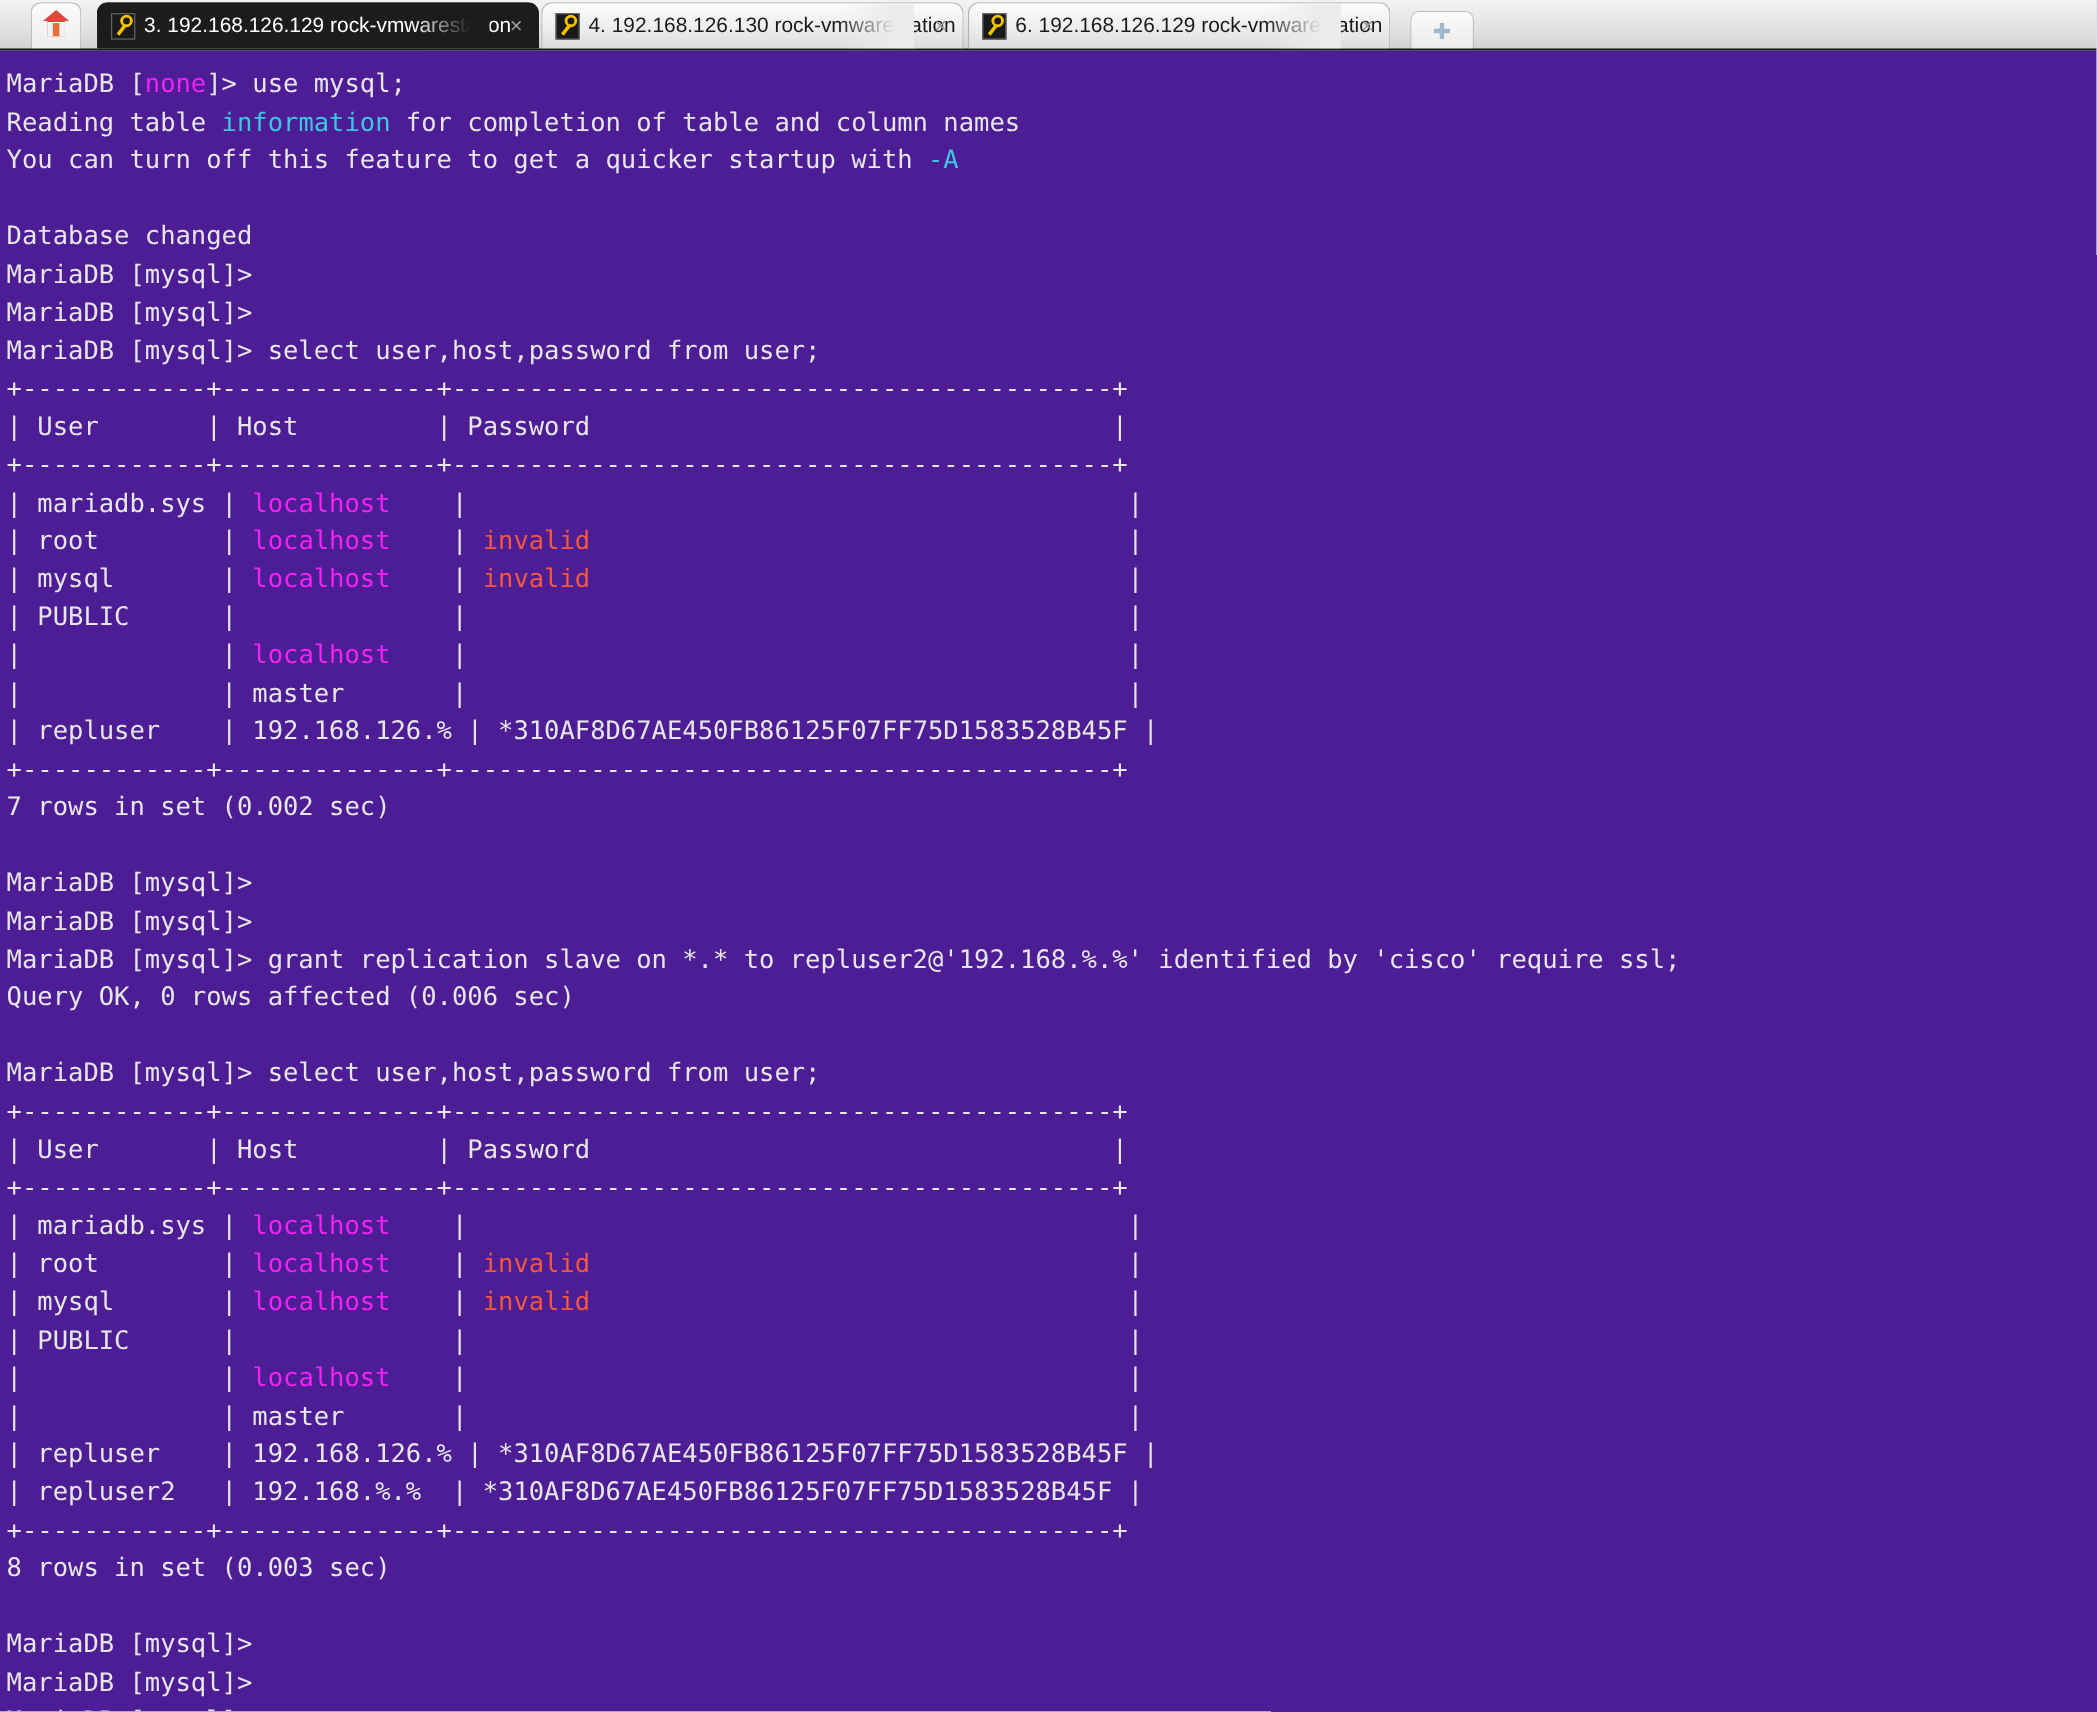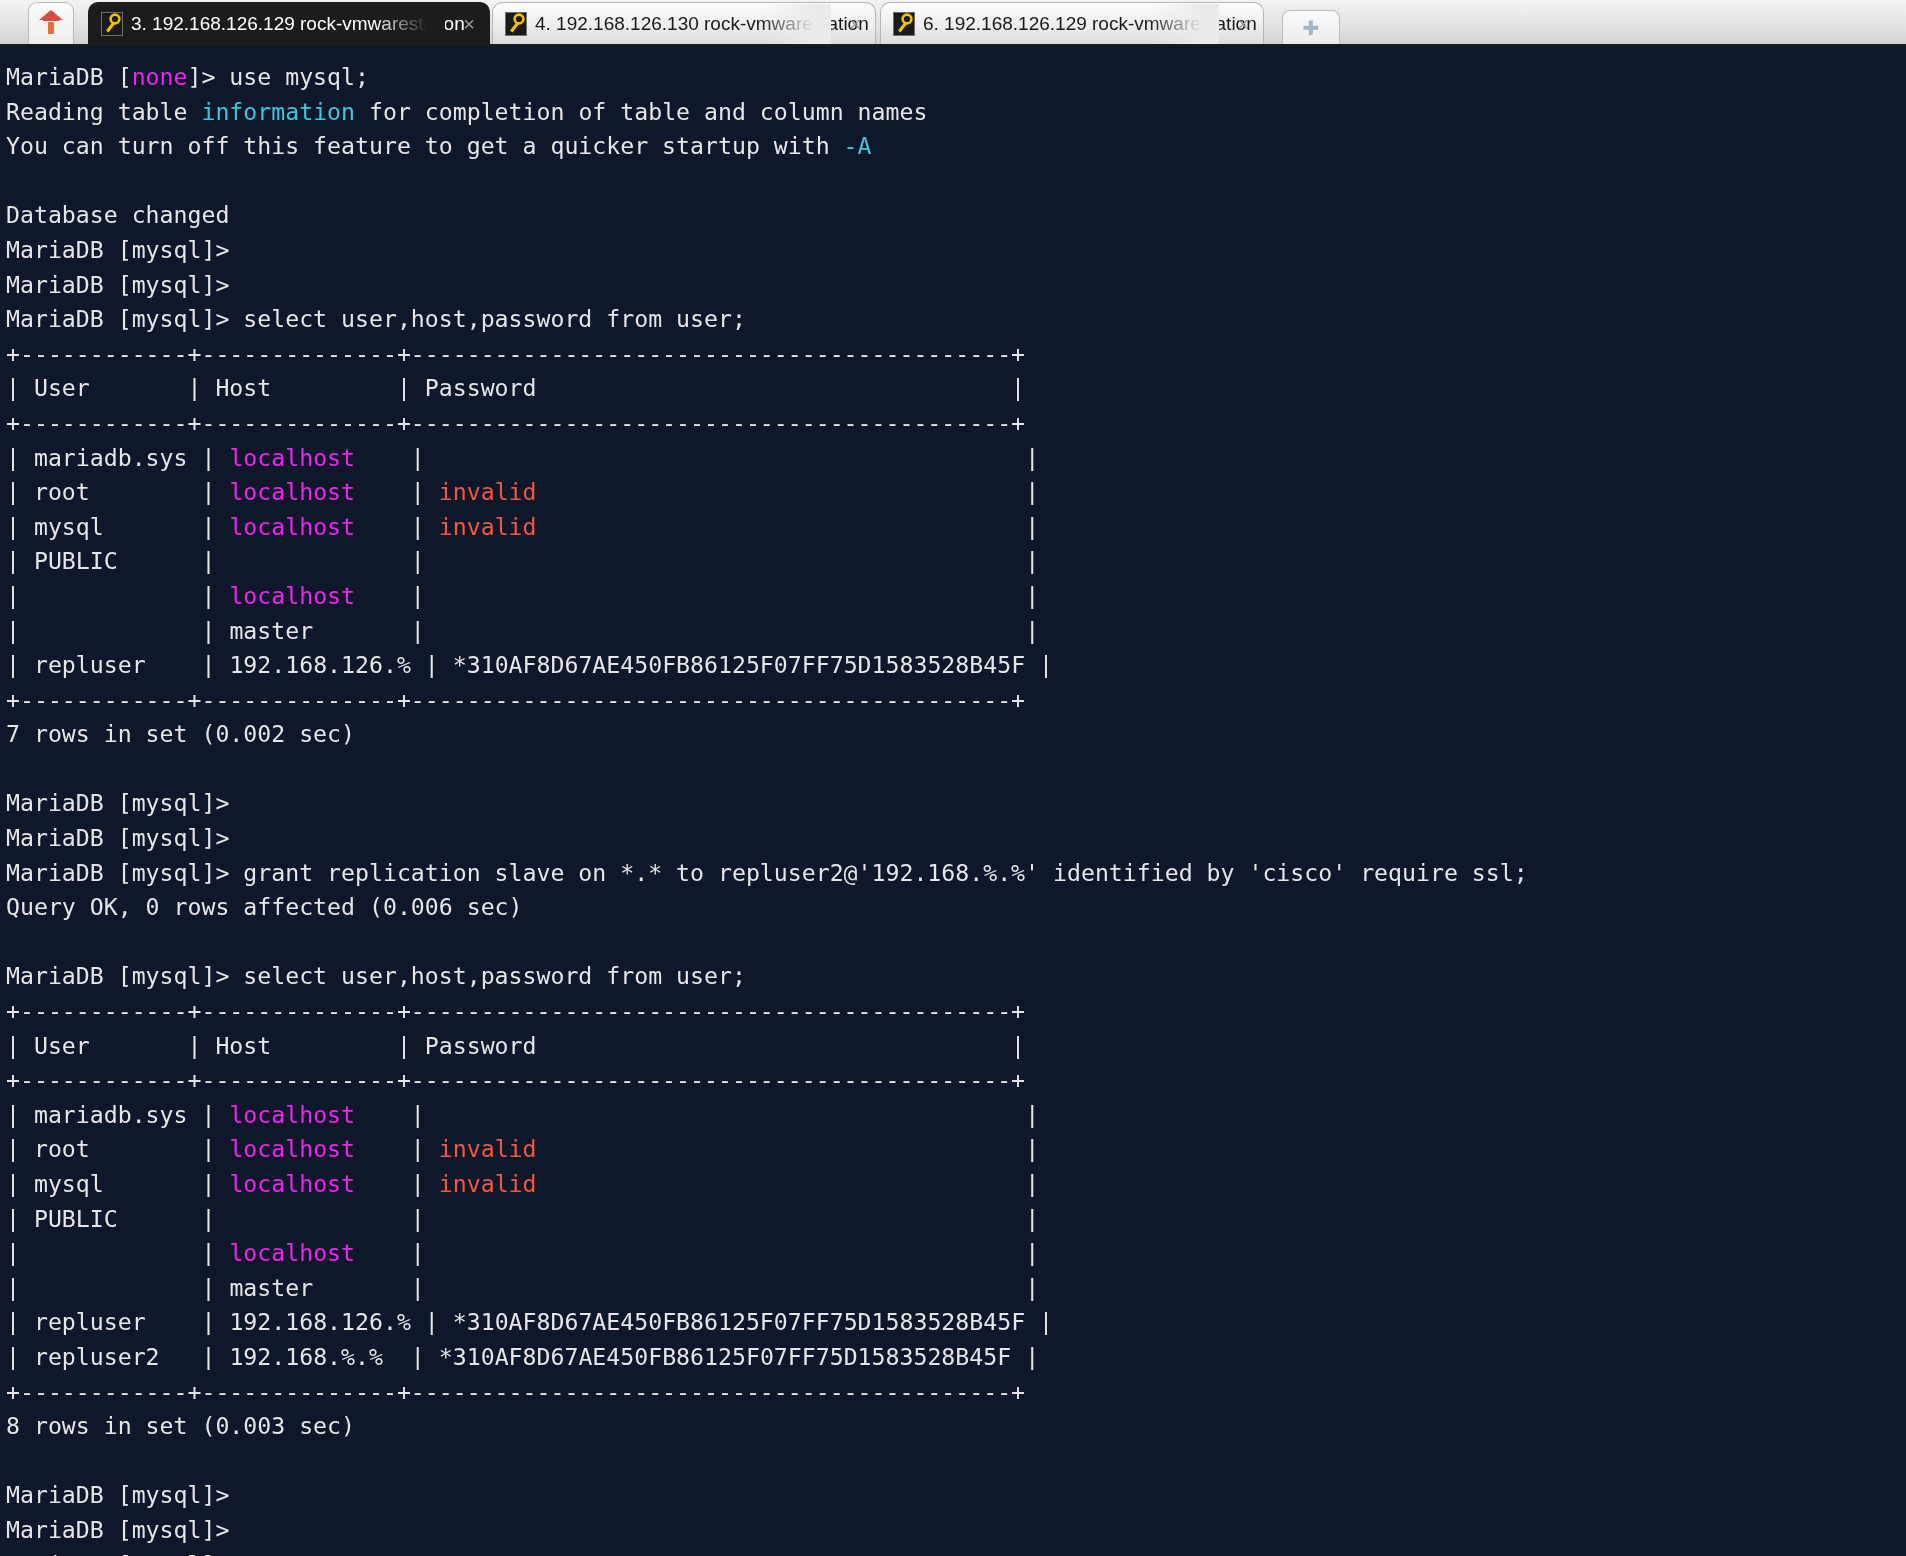--- a/index.html
+++ b/index.html
@@ -127,21 +127,21 @@
     color: #9fb6cf;
     font-size: 20px;
     line-height: 1;
     font-family: "DejaVu Sans", sans-serif;
   }
 
   
   #terminal {
     width: 1906px;
     height: 1510px;
-    background: #0f172a;
+    background: #4c1d95;
     box-sizing: border-box;
     padding: 14px 0 0 6px;
     overflow: hidden;
   }
   #term-lines {
     font-family: "DejaVu Sans Mono", monospace;
     font-size: 23.2px;
     line-height: 34.6px;
     color: #e6e6e6;
     white-space: pre;

